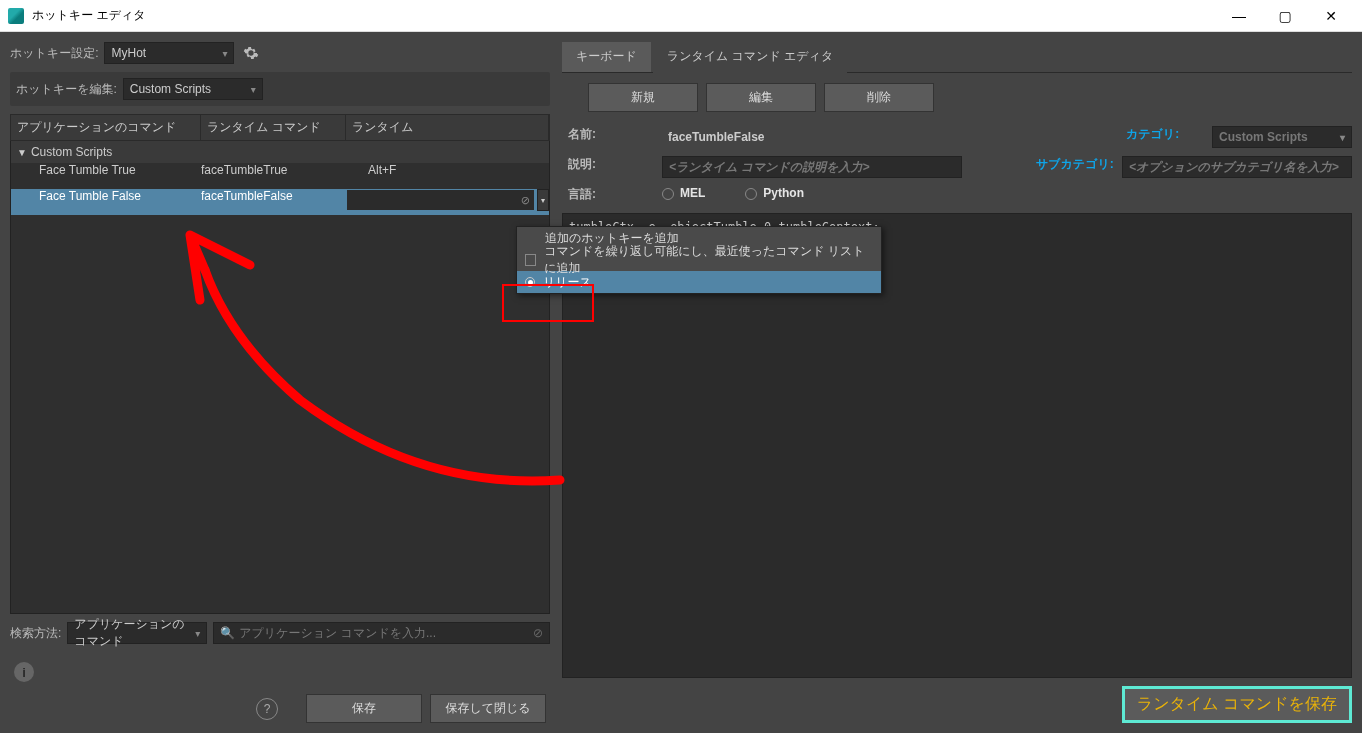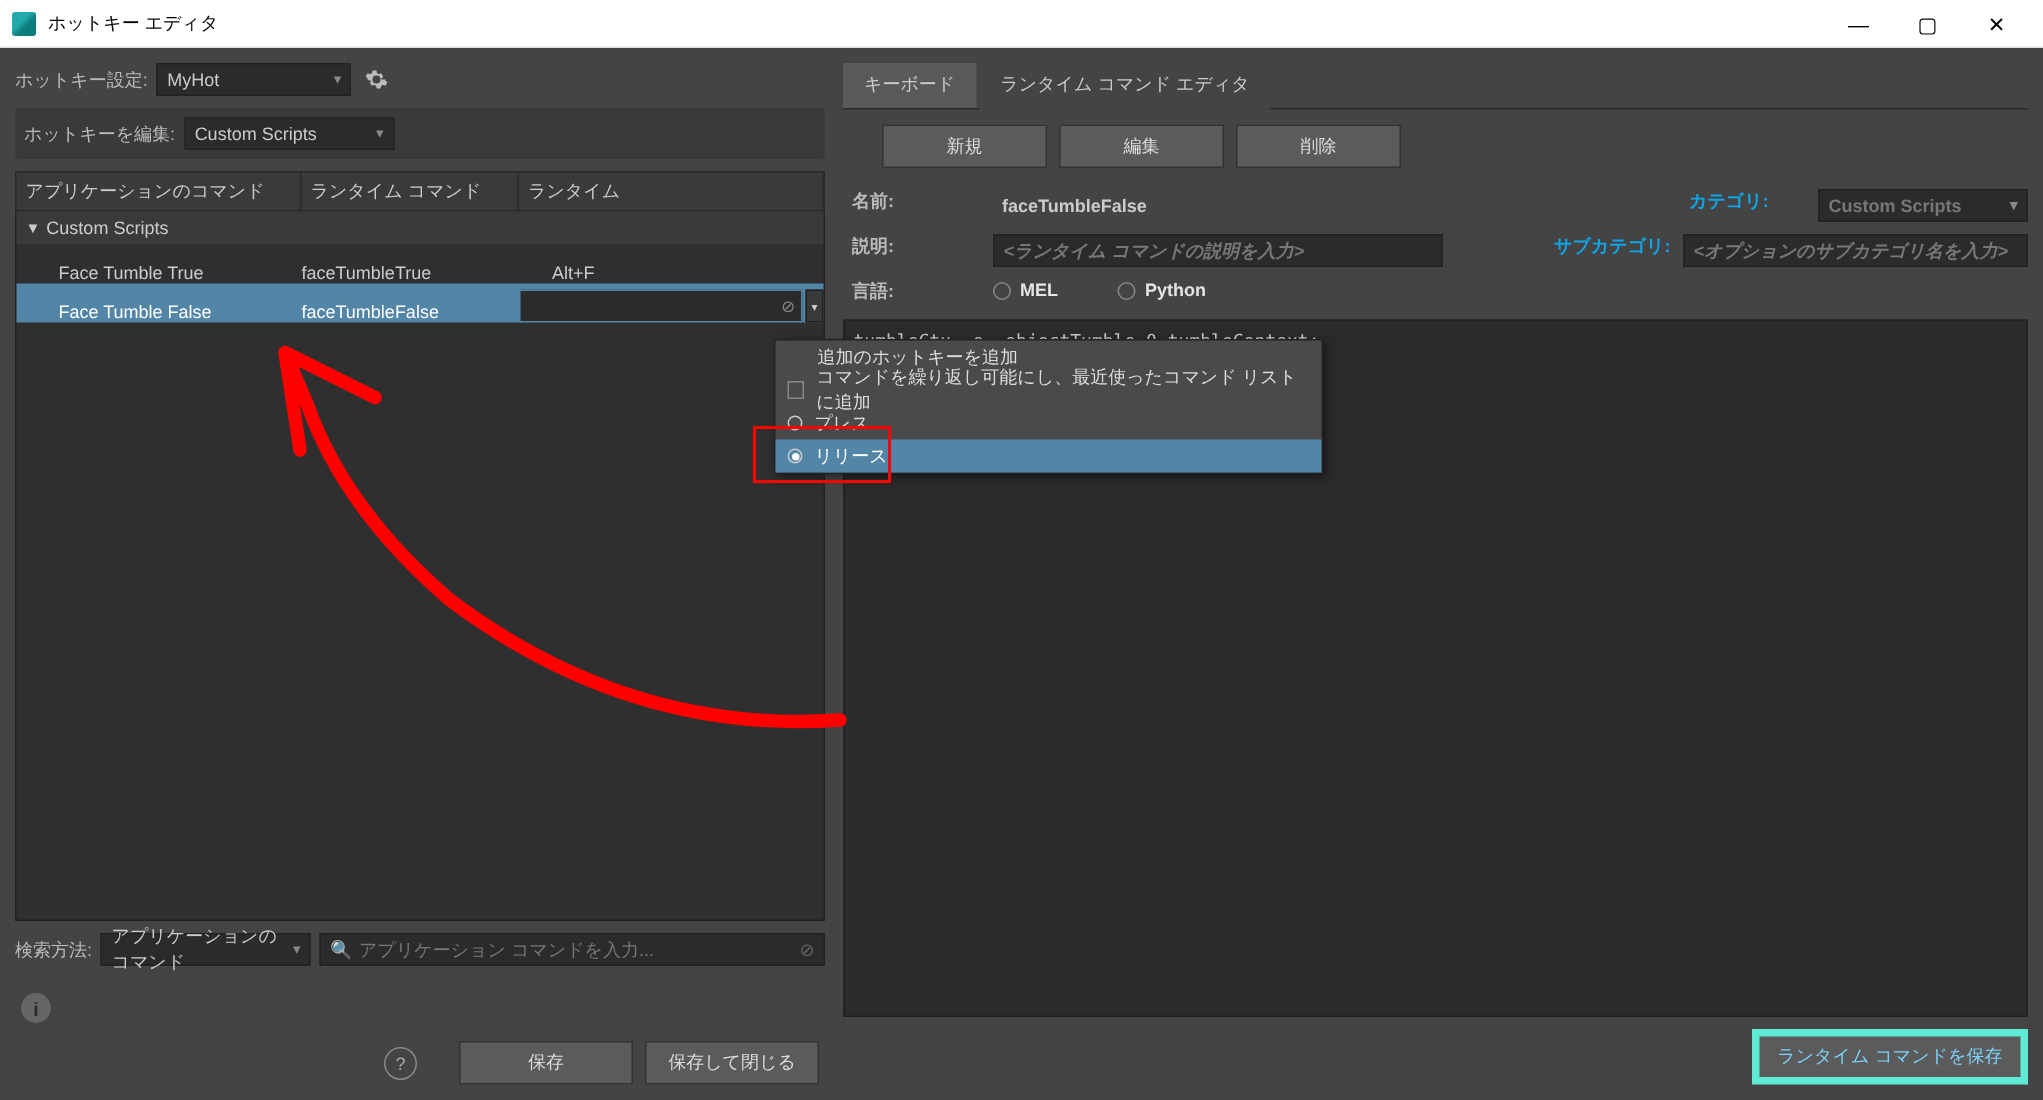--- a/index.html
+++ b/index.html
@@ -16,21 +16,21 @@
 .combo { background: #2b2b2b; color: #ccc; border: 1px solid #222; height: 22px; display: flex; align-items: center; padding: 0 6px; position: relative; }
 .combo .caret { margin-left: auto; font-size: 10px; color: #888; }
 .iconbtn { width: 22px; height: 22px; display: flex; align-items: center; justify-content: center; margin-left: 6px; cursor: pointer; color: #bbb; }
 .sub { background: #3a3a3a; padding: 6px; border-radius: 2px; margin-bottom: 8px; }
 .table-head { display: flex; background: #3a3a3a; border: 1px solid #2a2a2a; }
 .th { padding: 4px 6px; color: #ccc; font-size: 12px; border-right: 1px solid #2a2a2a; }
 .th1 { width: 190px; } .th2 { width: 145px; } .th3 { flex: 1; }
 .tree { background: #2f2f2f; flex: 1; border: 1px solid #222; border-top: none; min-height: 380px; }
 .tree-group { background: #3a3a3a; padding: 4px 6px; color: #ccc; display: flex; align-items: center; }
 .tree-group .arrow { margin-right: 4px; font-size: 10px; }
-.tree-row { display: flex; align-items: flex-end; height: 26px; }
+.tree-row { display: flex; align-items: flex-start; height: 26px; }
 .tree-row .c1 { width: 190px; padding-left: 28px; } .tree-row .c2 { width: 145px; } .tree-row .c3 { flex: 1; display:flex; align-items:center; }
 .tree-row.sel { background: #5285a6; color: #fff; }
 .hk-input { flex: 1; height: 22px; background: #2b2b2b; border: 1px solid #5285a6; margin-right: 2px; display:flex; align-items:center; justify-content:flex-end; padding:0 2px; }
 .hk-clear { color:#888; font-size:11px; margin-right:2px; }
 .hk-dd { width:12px; height:22px; background:#3a3a3a; display:flex; align-items:center; justify-content:center; font-size:8px; color:#ccc; border:1px solid #222; }
 .search-row { display:flex; align-items:center; margin-top:8px; }
 .search-row .inp { flex:1; background:#2b2b2b; border:1px solid #222; height:22px; display:flex; align-items:center; padding:0 6px; color:#777; }
 .help { display:flex; margin-top:14px; padding:4px; }
 .help .hicon { width:20px; height:20px; border-radius:50%; background:#666; color:#2a2a2a; display:flex; align-items:center; justify-content:center; font-weight:bold; margin-right:8px; flex-shrink:0; font-size:13px; }
 .help-text { color:#bbb; line-height:1.5; font-size:11px; }
@@ -45,21 +45,21 @@
 .form-row { display:flex; margin:4px 0;font-weight:bold; }
 .form-row .fl { width:100px; text-align:left; color:#bbb; padding-left: 6px; }
 .form-row .fv { flex:1; }
 .form-row .fr { width:86px; color:#0ea5e9; }
 .txt-input { background:#2b2b2b; border:1px solid #222; height:22px; width:300px; padding:0 6px; color:#ccc; display:flex; align-items:center; }
 .txt-input.ph { color:#777; font-style:italic; }
 .txt-input.ro { background:transparent; border:none; }
 .radio { width:12px; height:12px; border-radius:50%; border:1px solid #888; display:inline-block; margin-right:6px; vertical-align:middle; }
 .code { background:#2b2b2b; border:1px solid #222; flex:1; margin-top:6px; padding:6px; font-family:Consolas,monospace; color:#ccc; font-size:12px; min-height:440px; }
 .footer-right { display:flex; justify-content:flex-end; margin-top:8px; }
-.save-rt { background:#5b5b5b; border:5px solid #5eead4; color:#7dd3fc; padding:5px 12px; font-size:12px; }
+.save-rt { background:#5b5b5b; border:3px solid #5eead4; color:#eab308; padding:5px 12px; font-size:16px; }
 
 .ctx { position:absolute; left:516px; top:226px; width:366px; background:#4a4a4a; border:1px solid #222; box-shadow:2px 2px 6px rgba(0,0,0,.5); z-index:10; }
 .ctx-item { display:flex; align-items:center; height:22px; padding:0 8px; color:#ddd; font-size:12px; }
 .ctx-item.sel { background:#5285a6; color:#fff; }
 .ctx-item .cb { width:12px; height:12px; border:1px solid #888; margin-right:8px; }
 .ctx-item .rb { width:10px; height:10px; border-radius:50%; border:1px solid #ccc; margin-right:8px; display:flex; align-items:center; justify-content:center; }
 .ctx-item .rb.on::after { content:""; width:5px; height:5px; background:#fff; border-radius:50%; }
 .redbox { position:absolute; left:502px; top:284px; width:92px; height:38px; border:2px solid #ff0000; z-index:11; pointer-events:none; }
 
 .arrow-ov { position:absolute; left:0; top:0; width:100%; height:100%; pointer-events:none; z-index:9; }
@@ -204,24 +204,20 @@
 
 <div class="ctx">
   <div class="ctx-item">
     <span style="width:20px"></span>
       <span>追加のホットキーを追加</span>
   </div>
   <div class="ctx-item">
     <span class="cb"></span>
       <span>コマンドを繰り返し可能にし、最近使ったコマンド リストに追加</span>
   </div>
-  <div class="ctx-item">
-    <span class="rb"></span>
-      <span>プレス</span>
-  </div>
   <div class="ctx-item sel">
     <span class="rb on"></span>
       <span>リリース</span>
   </div>
 </div>
 
 <div class="redbox"></div>
 
 <svg class="arrow-ov">
   <path d="M 560 480 Q 420 490 300 400 Q 230 340 205 270" stroke="#ff0000" stroke-width="9" fill="none" stroke-linecap="round"></path>

